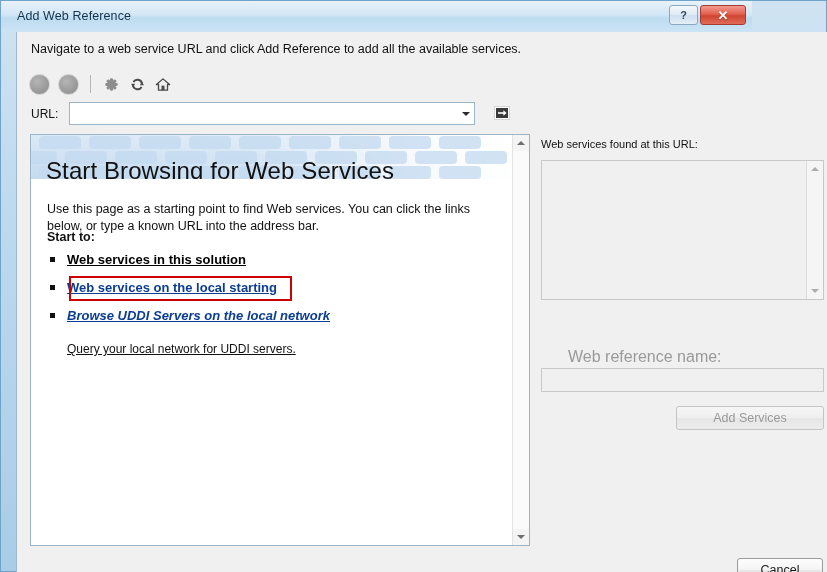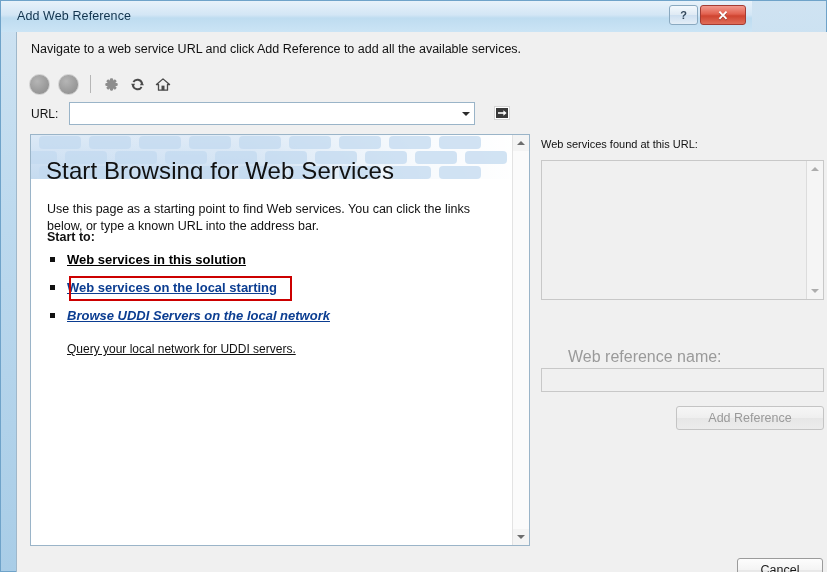--- a/index.html
+++ b/index.html
@@ -603,21 +603,21 @@
           <div class="arrow bot">
               <i class="down"></i>
             </div>
         </div>
       </div>
 
       <div class="refname-label">Web reference name:</div>
 
       <input class="refname-input" type="text" disabled="" placeholder="" style="">
 
-      <button class="add-ref-btn" disabled="">Add Reference</button>
+      <button class="add-ref-btn" disabled="">Add Services</button>
 
       <button class="cancel-btn">Cancel</button>
     </div>
 
     <div class="resize-grip">
       <svg width="16" height="16" viewBox="0 0 16 16" aria-hidden="true">
         <g stroke="#b2b2b2" stroke-width="1.4">
           <line x1="14" y1="3" x2="3" y2="14"></line>
           <line x1="14" y1="7" x2="7" y2="14"></line>
           <line x1="14" y1="11" x2="11" y2="14"></line>

